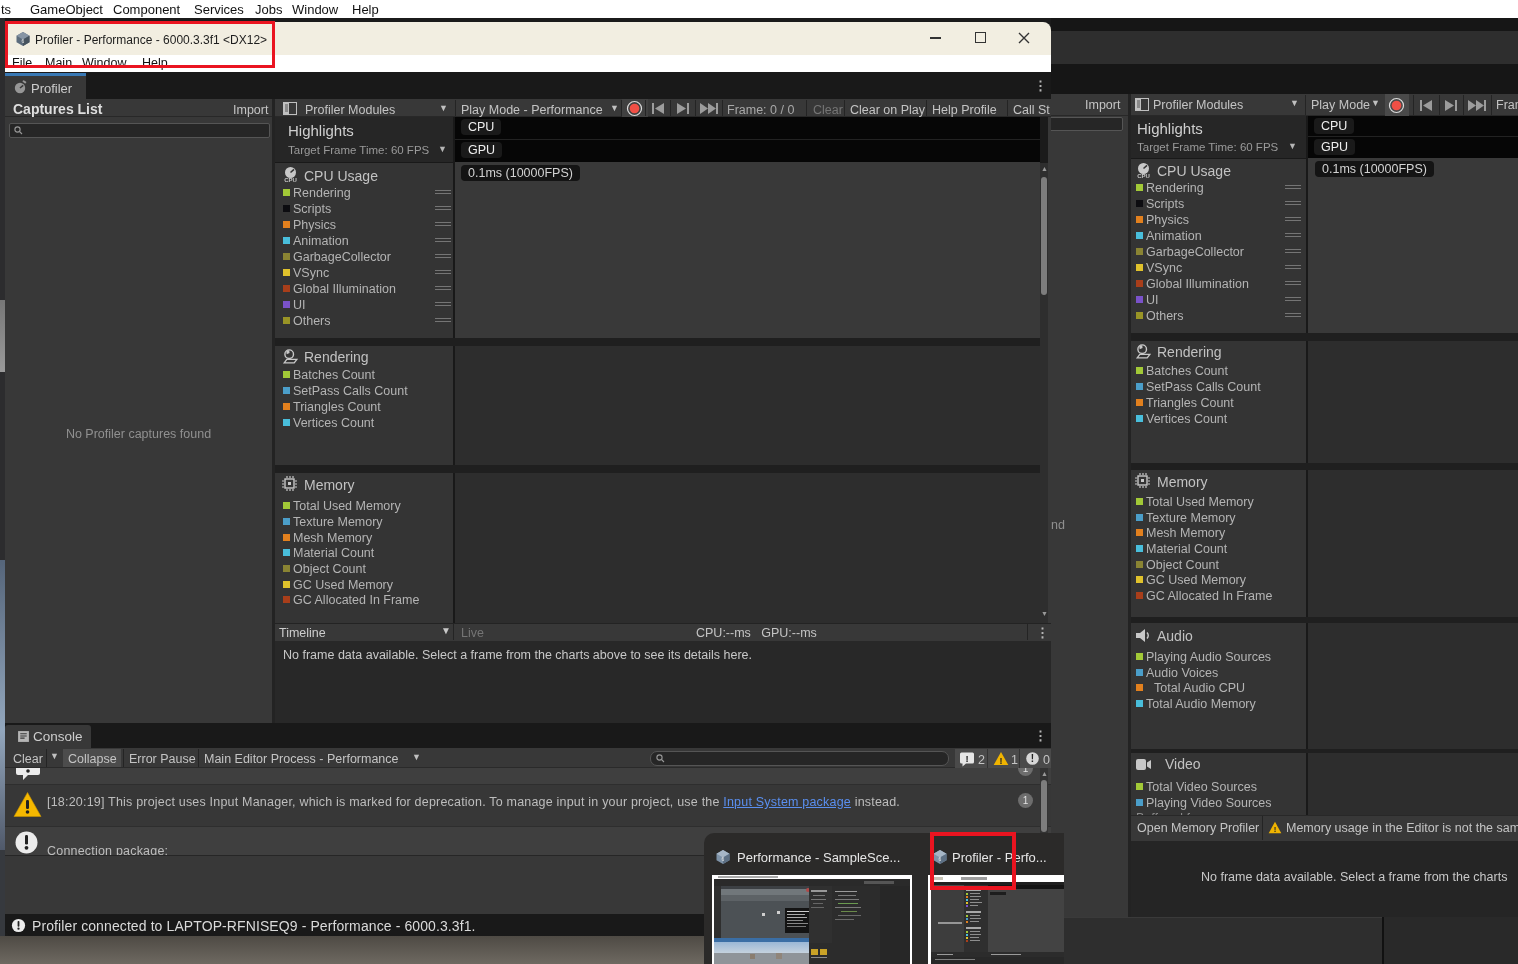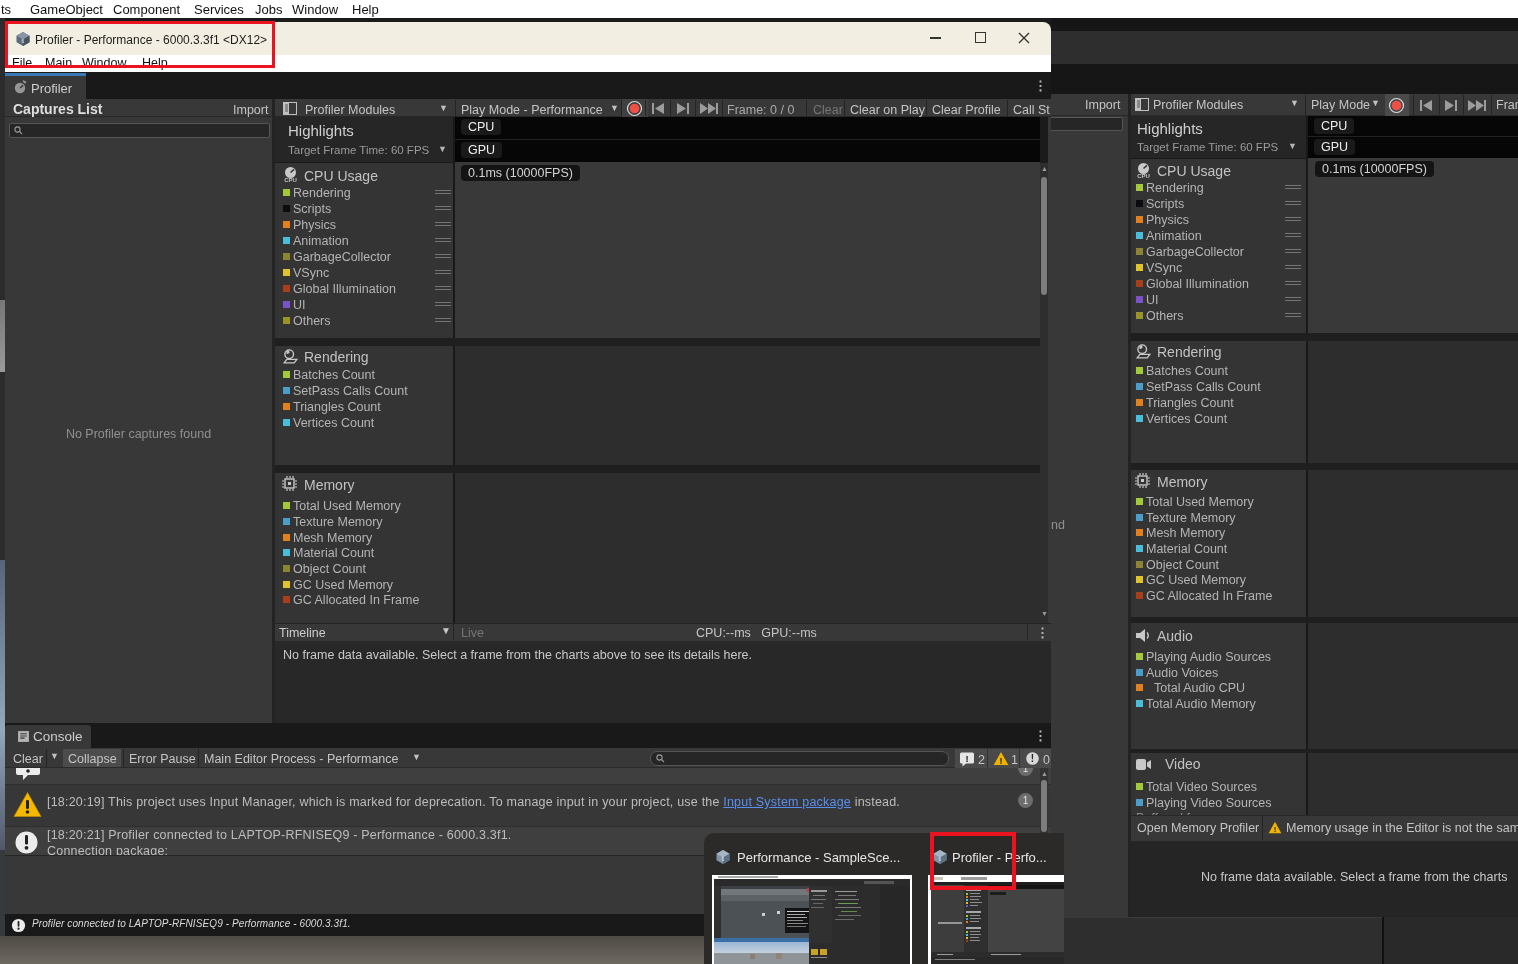--- a/index.html
+++ b/index.html
@@ -295,21 +295,21 @@
         <polygon points="9,0 9,11 17,5.5" fill="#9c9c9c"></polygon>
         <rect x="17" y="0" width="2" height="11" fill="#9c9c9c"></rect>
     </svg>
     <div class="vsep" style="left:717px;top:78px;height:16px;"></div>
     <div class="abs txt" style="left:722px;top:81px;color:#a8a8a8;">Frame: 0 / 0</div>
     <div class="vsep" style="left:801px;top:78px;height:16px;"></div>
     <div class="abs txt" style="left:808px;top:81px;color:#757575;">Clear</div>
     <div class="vsep" style="left:839px;top:78px;height:16px;"></div>
     <div class="abs txt" style="left:845px;top:81px;">Clear on Play</div>
     <div class="vsep" style="left:921px;top:78px;height:16px;"></div>
-    <div class="abs txt" style="left:927px;top:81px;">Clear Profile</div>
+    <div class="abs txt" style="left:927px;top:81px;">Help Profile</div>
     <div class="vsep" style="left:1002px;top:78px;height:16px;"></div>
     <div class="abs txt" style="left:1008px;top:81px;">Call St</div>
 
     <div class="abs" style="left:0;top:95px;width:267px;height:606px;background:#383838;"></div>
     <div class="abs" style="left:4px;top:101px;width:259px;height:13px;background:#262626;border:1px solid #555;border-radius:2px;"></div>
     <svg class="abs" style="left:9px;top:104px;" width="9" height="9" viewBox="0 0 9 9">
         <circle cx="3.5" cy="3.5" r="2.6" fill="none" stroke="#999" stroke-width="1.1"></circle>
         <path d="M5.5 5.5 L8 8" stroke="#999" stroke-width="1.1"></path>
       </svg>
     <div class="abs" style="left:0;top:405px;width:267px;text-align:center;color:#909090;font-size:12.5px;">No Profiler captures found</div>
@@ -489,40 +489,39 @@
     </svg>
     <div class="abs txt" style="left:42px;top:773px;color:#bdbdbd;font-size:12.5px;letter-spacing:0.2px;">[18:20:19] This project uses Input Manager, which is marked for deprecation. To manage input in your project, use the <span style="color:#5a8fef;text-decoration:underline;">Input System package</span> instead.</div>
     <div class="abs" style="left:1013px;top:771px;width:15px;height:15px;border-radius:50%;background:#6d6d6d;color:#e2e2e2;font-size:10px;text-align:center;line-height:15px;">1</div>
     <div class="abs" style="left:0;top:804px;width:1046px;height:1px;background:#2e2e2e;"></div>
     <div class="abs" style="left:0;top:805px;width:1046px;height:28px;background:#3f3f3f;"></div>
     <svg class="abs" style="left:9px;top:808px;" width="25" height="25" viewBox="0 0 25 25">
       <circle cx="12.5" cy="12.5" r="11" fill="#ececec"></circle>
       <rect x="11" y="5" width="3" height="9.5" rx="1.3" fill="#222"></rect>
       <circle cx="12.5" cy="17.8" r="1.9" fill="#222"></circle>
     </svg>
-    <div class="abs txt" style="left:42px;top:806px;color:#bdbdbd;font-size:12.5px;letter-spacing:0.2px;">[18:20:21] Profiler connected to LAPTOP-RFNISEQ9 - Performance - 6000.3.3f1.</div>
     <div class="abs txt" style="left:42px;top:822px;color:#bdbdbd;font-size:12.5px;letter-spacing:0.2px;">Connection package:</div>
 
     <div class="abs" style="left:1013px;top:746px;width:15px;height:8px;overflow:hidden;">
         <div style="position:absolute;left:0;top:-7px;width:15px;height:15px;border-radius:50%;background:#6d6d6d;color:#e2e2e2;font-size:10px;text-align:center;line-height:15px;">1</div>
       </div>
 
     <div class="abs" style="left:1035px;top:746px;width:8px;height:87px;background:#333;"></div>
     <div class="abs" style="left:1036px;top:748px;color:#9a9a9a;font-size:7px;">▲</div>
     <div class="abs" style="left:1036px;top:758px;width:6px;height:52px;background:#7d7d7d;border-radius:3px;"></div>
 
     <div class="abs" style="left:0;top:833px;width:1046px;height:59px;background:#383838;border-top:1px solid #262626;box-sizing:border-box;"></div>
 
     <div class="abs" style="left:0;top:892px;width:1046px;height:22px;background:#191919;border-radius:0 0 0 7px;"></div>
     <svg class="abs" style="left:6px;top:896px;" width="15" height="15" viewBox="0 0 25 25">
       <circle cx="12.5" cy="12.5" r="11" fill="#ececec"></circle>
       <rect x="11" y="5" width="3" height="9.5" rx="1.3" fill="#222"></rect>
       <circle cx="12.5" cy="17.8" r="1.9" fill="#222"></circle>
     </svg>
-    <div class="abs txt" style="left:27px;top:896px;color:#dadada;font-size:10px;letter-spacing:0.1px;font-style:italic;">Profiler connected to LAPTOP-RFNISEQ9 - Performance - 6000.3.3f1.</div>
+    <div class="abs txt" style="left:27px;top:896px;color:#dadada;font-size:14px;letter-spacing:0.1px;">Profiler connected to LAPTOP-RFNISEQ9 - Performance - 6000.3.3f1.</div>
   </div>
 
   <div id="thumbs" class="abs" style="left:704px;top:833px;width:360px;height:131px;background:#2b2a29;border-radius:10px 0 0 0;">
 
     <svg class="abs" style="left:11px;top:16px;" width="16" height="16" viewBox="0 0 16 16">
       <polygon points="8,1 14.5,4.7 14.5,11.3 8,15 1.5,11.3 1.5,4.7" fill="#7e93a8"></polygon>
       <polygon points="8,1 14.5,4.7 8,8.4 1.5,4.7" fill="#a6b6c6"></polygon>
       <polygon points="8,8.4 14.5,4.7 14.5,11.3 8,15" fill="#5d7084"></polygon>
       <text x="8" y="12" font-size="5" fill="#e8e8e8" text-anchor="middle" font-family="Liberation Sans">6</text>
     </svg>

